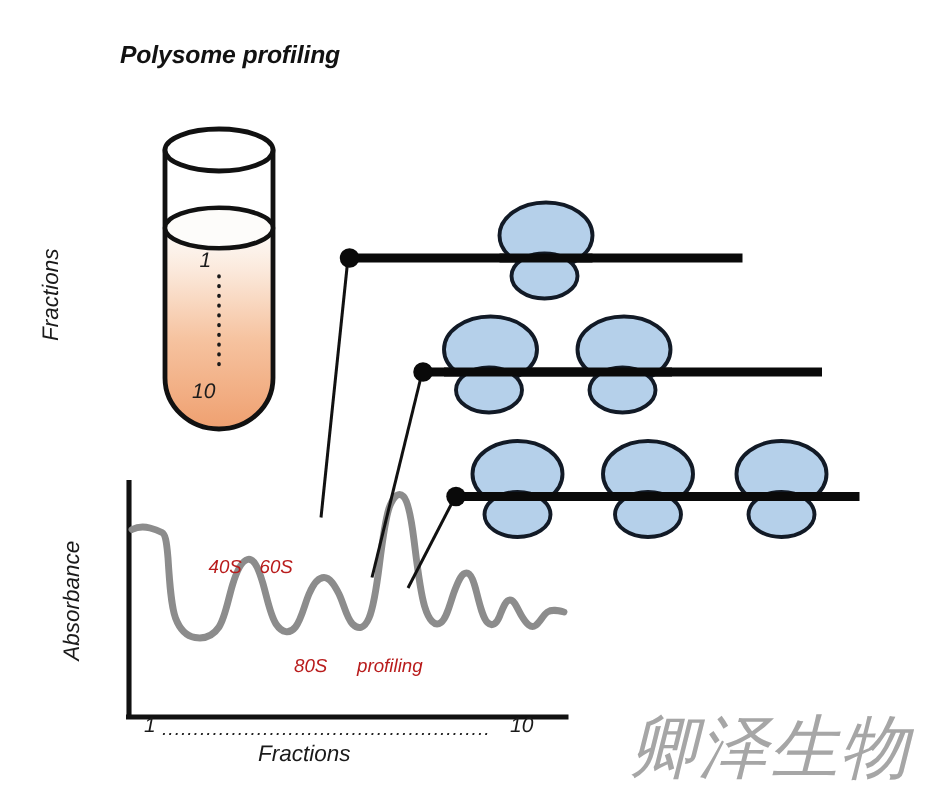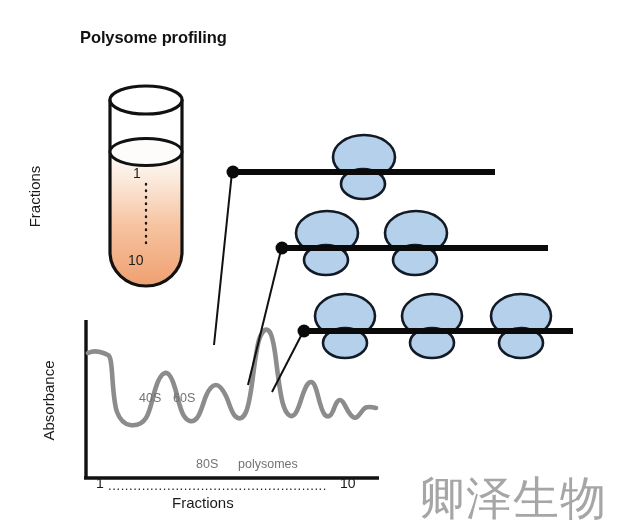--- a/index.html
+++ b/index.html
@@ -14,20 +14,21 @@
     overflow: hidden;
     font-family: "Liberation Sans", sans-serif;
     color: #1a1a1a;
   }
   #figure-root {
     position: absolute;
     left: 0;
     top: 0;
     width: 617px;
     height: 511px;
+    font-style: italic;
   }
   .fig-title {
     position: absolute;
     left: 80px;
     top: 28px;
     font-size: 16.5px;
     font-weight: bold;
     letter-spacing: -0.1px;
     color: #121212;
     white-space: nowrap;
@@ -67,22 +68,21 @@
     color: #1c1c1c;
   }
   .tube-num-10 {
     left: 128px;
     top: 252px;
     font-size: 14px;
     color: #1c1c1c;
   }
   .peak-label {
     font-size: 12.5px;
-    color: #737373;
-    margin-top: 20px;
+    color: #b91c1c;
   }
   .lab-40s { left: 139px; top: 371px; }
   .lab-60s { left: 173px; top: 371px; text-align: right; }
   .lab-80s { left: 196px; top: 437px; }
   .lab-poly { left: 238px; top: 437px; }
   .axis-num {
     font-size: 14px;
     color: #1a1a1a;
   }
   .axis-1 { left: 96px; top: 475px; }
@@ -203,21 +203,21 @@
 
   <div class="txt label-fractions-tube">Fractions</div>
   <div class="txt tube-num-1">1</div>
   <div class="txt tube-num-10">10</div>
 
   <div class="txt label-absorbance">Absorbance</div>
 
   <div class="txt peak-label lab-40s">40S</div>
   <div class="txt peak-label lab-60s">60S</div>
   <div class="txt peak-label lab-80s">80S</div>
-  <div class="txt peak-label lab-poly">polysomes</div>
+  <div class="txt peak-label lab-poly">profiling</div>
 
   <div class="txt axis-num axis-1">1</div>
   <div class="txt axis-dots">....................................................</div>
   <div class="txt axis-num axis-10">10</div>
   <div class="txt label-fractions-axis">Fractions</div>
 
   <div class="watermark">卿泽生物</div>
 </div>
 
 </body></html>

